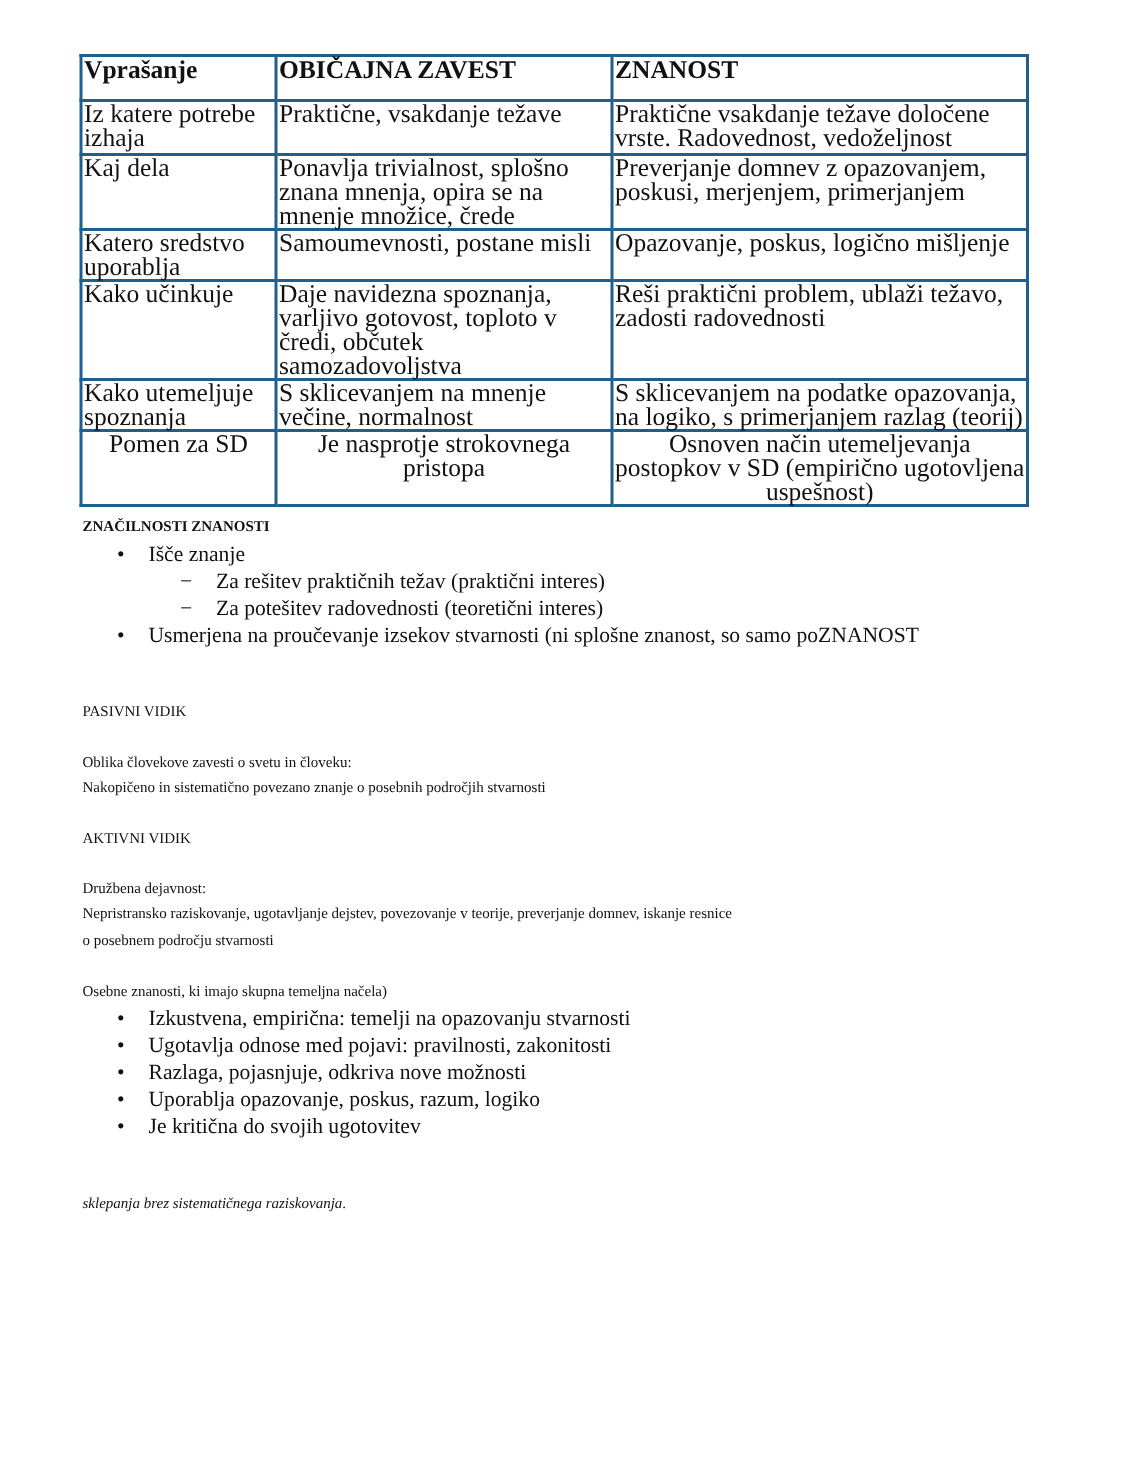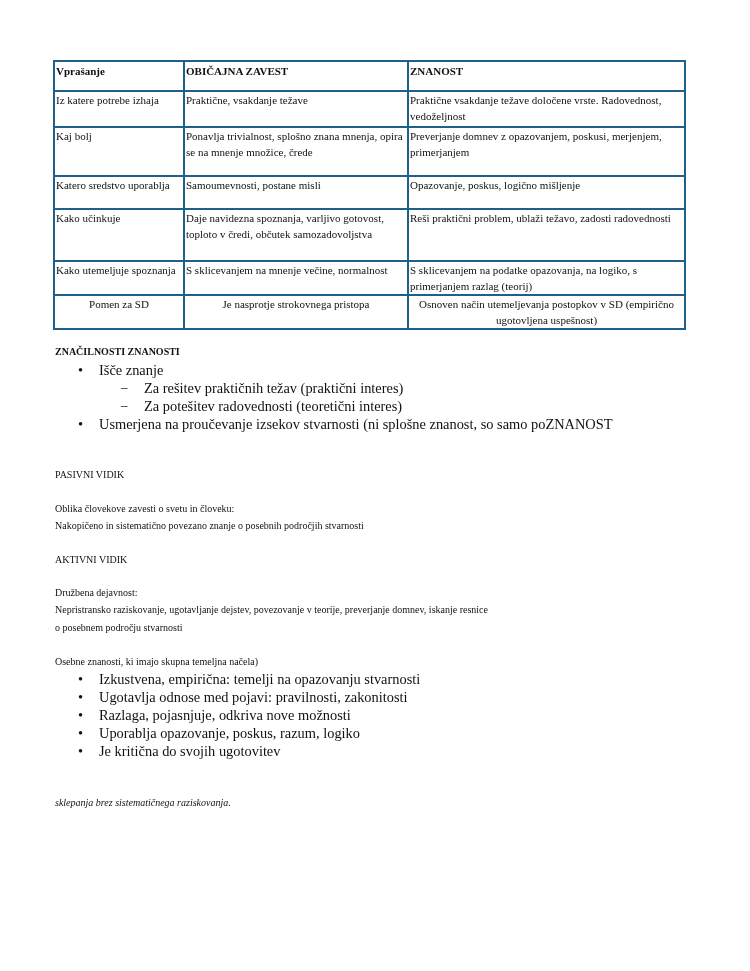--- a/index.html
+++ b/index.html
@@ -16,24 +16,24 @@
       overflow: hidden;
     }
     .page {
       position: absolute;
       left: 0; top: 0;
       width: 750px; height: 971px;
     }
     table.cmp {
       position: absolute;
       left: 53px;
-      top: 60px;
+      top: 36px;
       width: 631px;
       border-collapse: collapse;
-      font-size: 11px;
+      font-size: 17px;
       line-height: 16px;
       table-layout: fixed;
     }
     table.cmp td {
       border: 2px solid #1f5f8b;
       vertical-align: top;
       padding: 0 1px 0 1px;
     }
     table.cmp col.c1 { width: 130px; }
     table.cmp col.c2 { width: 224px; }
@@ -91,21 +91,21 @@
       <td>Vprašanje</td>
       <td>OBIČAJNA ZAVEST</td>
       <td>ZNANOST</td>
     </tr>
     <tr class="r1">
       <td>Iz katere potrebe izhaja</td>
       <td>Praktične, vsakdanje težave</td>
       <td>Praktične vsakdanje težave določene vrste. Radovednost, vedoželjnost</td>
     </tr>
     <tr class="r2">
-      <td>Kaj bolj</td>
+      <td>Kaj dela</td>
       <td>Ponavlja trivialnost, splošno znana mnenja, opira se na mnenje množice, črede</td>
       <td>Preverjanje domnev z opazovanjem, poskusi, merjenjem, primerjanjem</td>
     </tr>
     <tr class="r3">
       <td>Katero sredstvo uporablja</td>
       <td>Samoumevnosti, postane misli</td>
       <td>Opazovanje, poskus, logično mišljenje</td>
     </tr>
     <tr class="r4">
       <td>Kako učinkuje</td>

